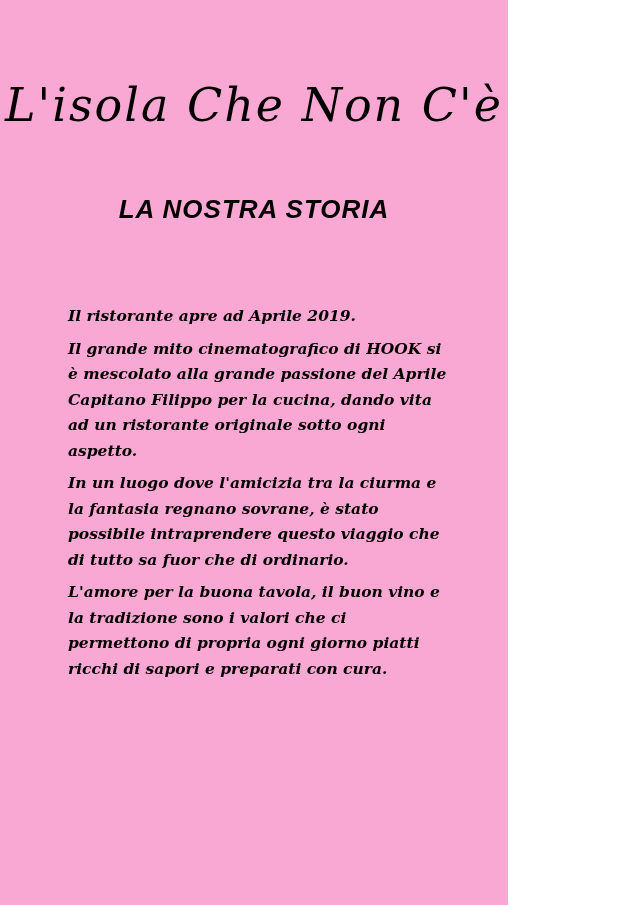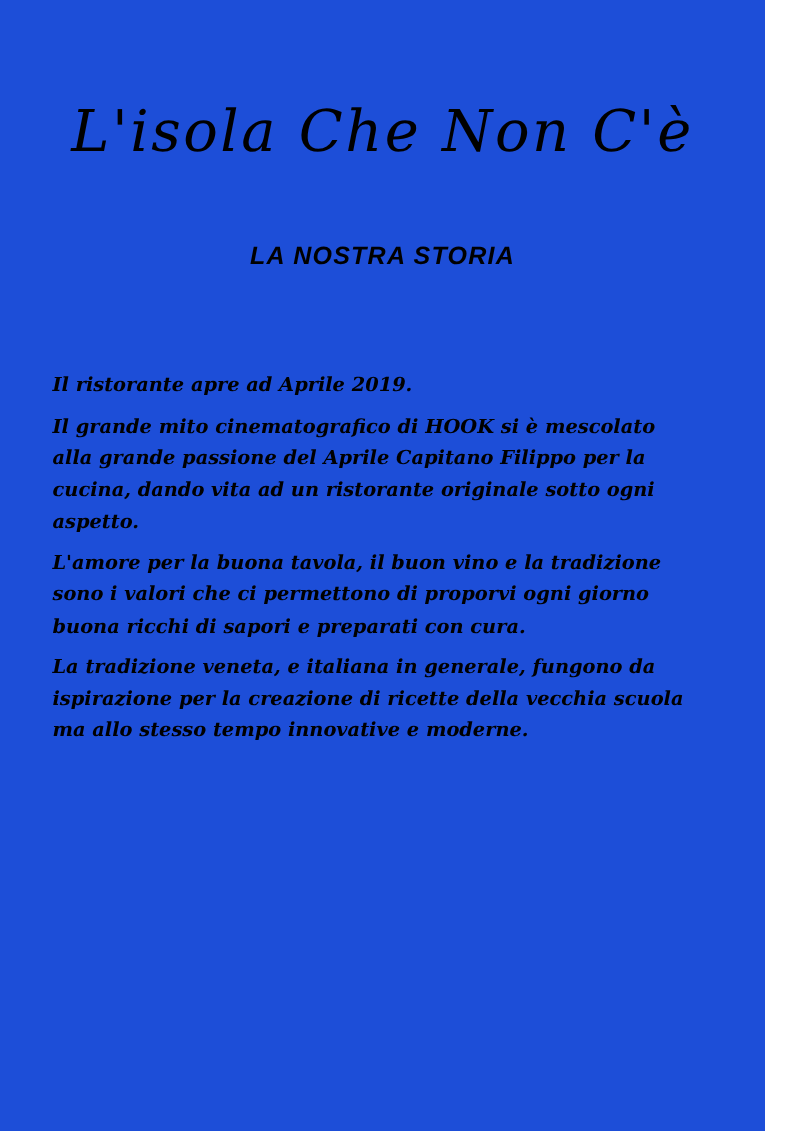--- a/index.html
+++ b/index.html
@@ -5,49 +5,49 @@
   * { margin: 0; padding: 0; box-sizing: border-box; }
   html, body {
     width: 640px;
     background: #ffffff;
   }
   body {
     font-family: "DejaVu Serif", serif;
     color: #000000;
   }
   .page {
-    width: 612px;
+    width: 508px;
     height: 905px;
-    background: #1d4ed8;
+    background: #f9a8d4;
     position: relative;
     overflow: hidden;
   }
   .doc-title {
     margin-top: 78px;
     text-align: center;
     font-family: "DejaVu Serif", serif;
     font-style: italic;
     font-weight: 400;
     font-size: 46px;
     letter-spacing: 2px;
     color: #000000;
   }
   .doc-subtitle {
     margin-top: 62px;
     text-align: center;
     font-family: "Liberation Sans", sans-serif;
     font-style: italic;
     font-weight: 700;
-    font-size: 20px;
+    font-size: 26px;
     letter-spacing: 1px;
     color: #000000;
   }
   .doc-body {
     margin-top: 78px;
-    padding-left: 42px;
+    padding-left: 68px;
     padding-right: 58px;
   }
   .doc-body p {
     font-family: "DejaVu Serif", serif;
     font-style: italic;
     font-weight: 700;
     font-size: 15.5px;
     line-height: 25.5px;
     margin-bottom: 7px;
     color: #000000;
@@ -59,18 +59,18 @@
 
 <div class="page">
 
   <h1 class="doc-title">L'isola Che Non C'è</h1>
 
   <h2 class="doc-subtitle">LA NOSTRA STORIA</h2>
 
   <div class="doc-body">
     <p>Il ristorante apre ad Aprile 2019.</p>
     <p>Il grande mito cinematografico di HOOK si è mescolato alla grande passione del Aprile Capitano Filippo per la cucina,  dando vita ad un ristorante originale sotto ogni aspetto.</p>
-    <p>L'amore per la buona tavola, il buon vino e la tradizione sono i valori che ci permettono di proporvi ogni giorno buona ricchi di sapori e preparati con cura.</p>
-    <p>La tradizione veneta, e italiana in generale, fungono da ispirazione per la creazione di ricette della vecchia scuola ma allo stesso tempo innovative e moderne.</p>
+    <p>In un luogo dove l'amicizia  tra la ciurma e la fantasia regnano sovrane, è stato possibile intraprendere questo viaggio che di tutto sa fuor che di ordinario.</p>
+    <p>L'amore per la buona tavola, il buon vino e la tradizione sono i valori che ci permettono di propria ogni giorno piatti ricchi di sapori e preparati con cura.</p>
 
   </div>
 
 </div>
 
 </body></html>

